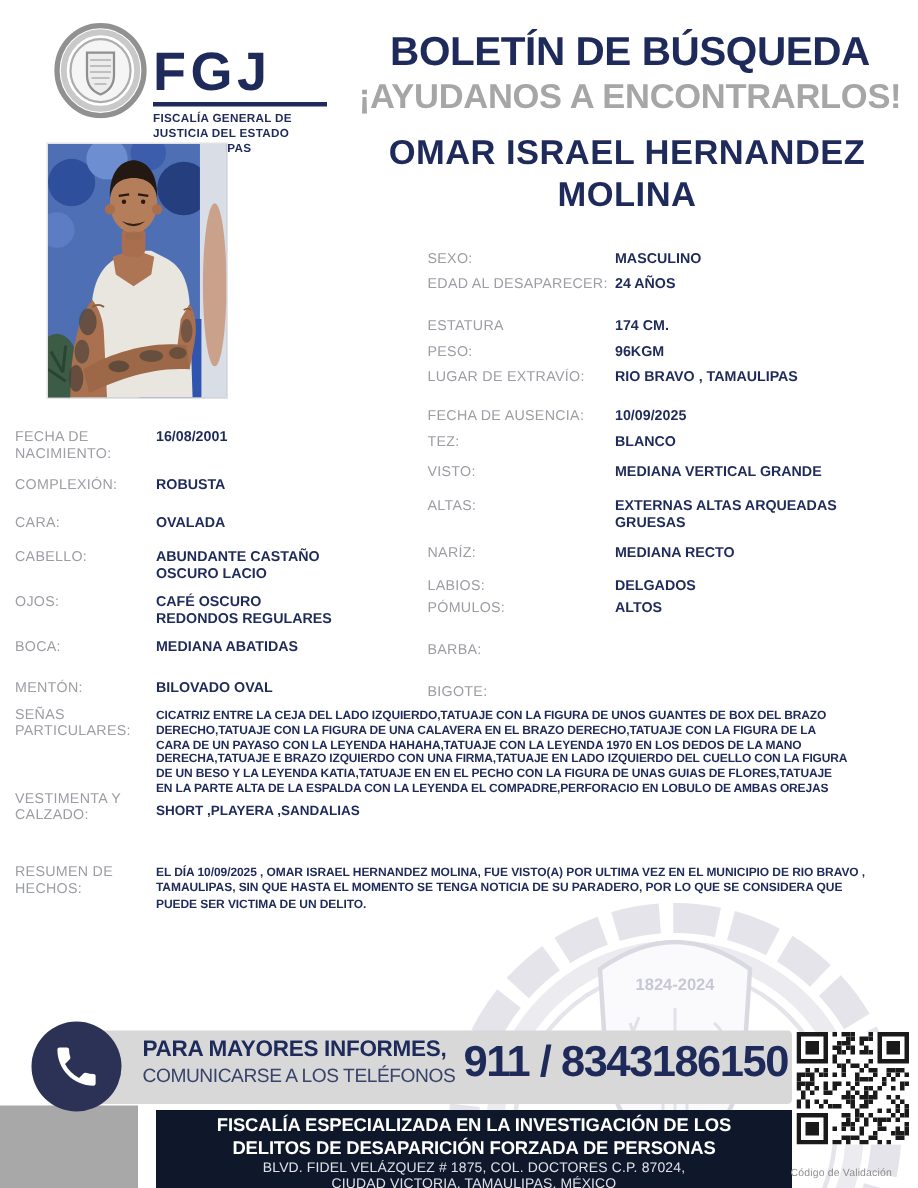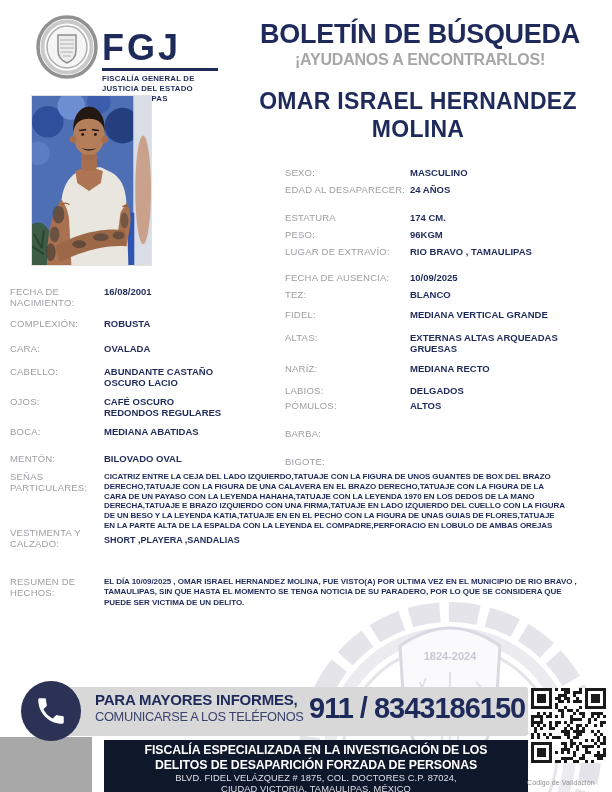--- a/index.html
+++ b/index.html
@@ -8,21 +8,21 @@
   .abs{position:absolute;}
 
   
   .seal{left:36px;top:15px;}
   .brand{left:102px;top:30px;width:116px;text-align:left;}
   .brand-acronym{font-size:36px;font-weight:800;color:#1e2a5a;letter-spacing:3px;line-height:1;
                  border-bottom:3px solid #1e2a5a;padding-bottom:2px;}
   .brand-lines{margin-top:3px;font-size:7.8px;font-weight:700;color:#1e2a5a;line-height:1.3;letter-spacing:.2px;}
   .title-block{left:234px;top:20px;width:372px;text-align:center;}
   .title{font-size:27px;font-weight:800;color:#1e2a5a;letter-spacing:-.3px;line-height:1.05;}
-  .subtitle{font-size:16px;font-weight:700;color:#a6a6a6;margin-top:3px;letter-spacing:-.2px;}
+  .subtitle{font-size:23px;font-weight:700;color:#a6a6a6;margin-top:3px;letter-spacing:-.2px;}
   .name{left:232px;top:88px;width:372px;text-align:center;font-size:23px;font-weight:800;
         color:#1e2a5a;line-height:1.2;letter-spacing:.3px;}
 
   
   .photo{left:31px;top:95px;width:121px;height:171px;border:1px solid #e2e2e2;box-sizing:border-box;}
 
   
   .frow{position:absolute;display:flex;z-index:1;line-height:1.15;margin-top:16px;}
   .lbl{font-size:9.5px;color:#9c9ea3;letter-spacing:.2px;flex:none;}
   .val{font-size:9.5px;font-weight:700;color:#1e2a5a;}
@@ -168,21 +168,21 @@
   </div>
   <div class="frow r" style="top:257px">
     <span class="lbl">FECHA DE AUSENCIA:</span>
     <span class="val">10/09/2025</span>
   </div>
   <div class="frow r" style="top:274px">
     <span class="lbl">TEZ:</span>
     <span class="val">BLANCO</span>
   </div>
   <div class="frow r" style="top:294px">
-    <span class="lbl">FIDEL:</span>
+    <span class="lbl">VISTO:</span>
     <span class="val">MEDIANA VERTICAL GRANDE</span>
   </div>
   <div class="frow r" style="top:317px">
     <span class="lbl">ALTAS:</span>
     <span class="val" style="width:150px">EXTERNAS ALTAS ARQUEADAS GRUESAS</span>
   </div>
   <div class="frow r" style="top:348px">
     <span class="lbl">NARÍZ:</span>
     <span class="val">MEDIANA RECTO</span>
   </div>

